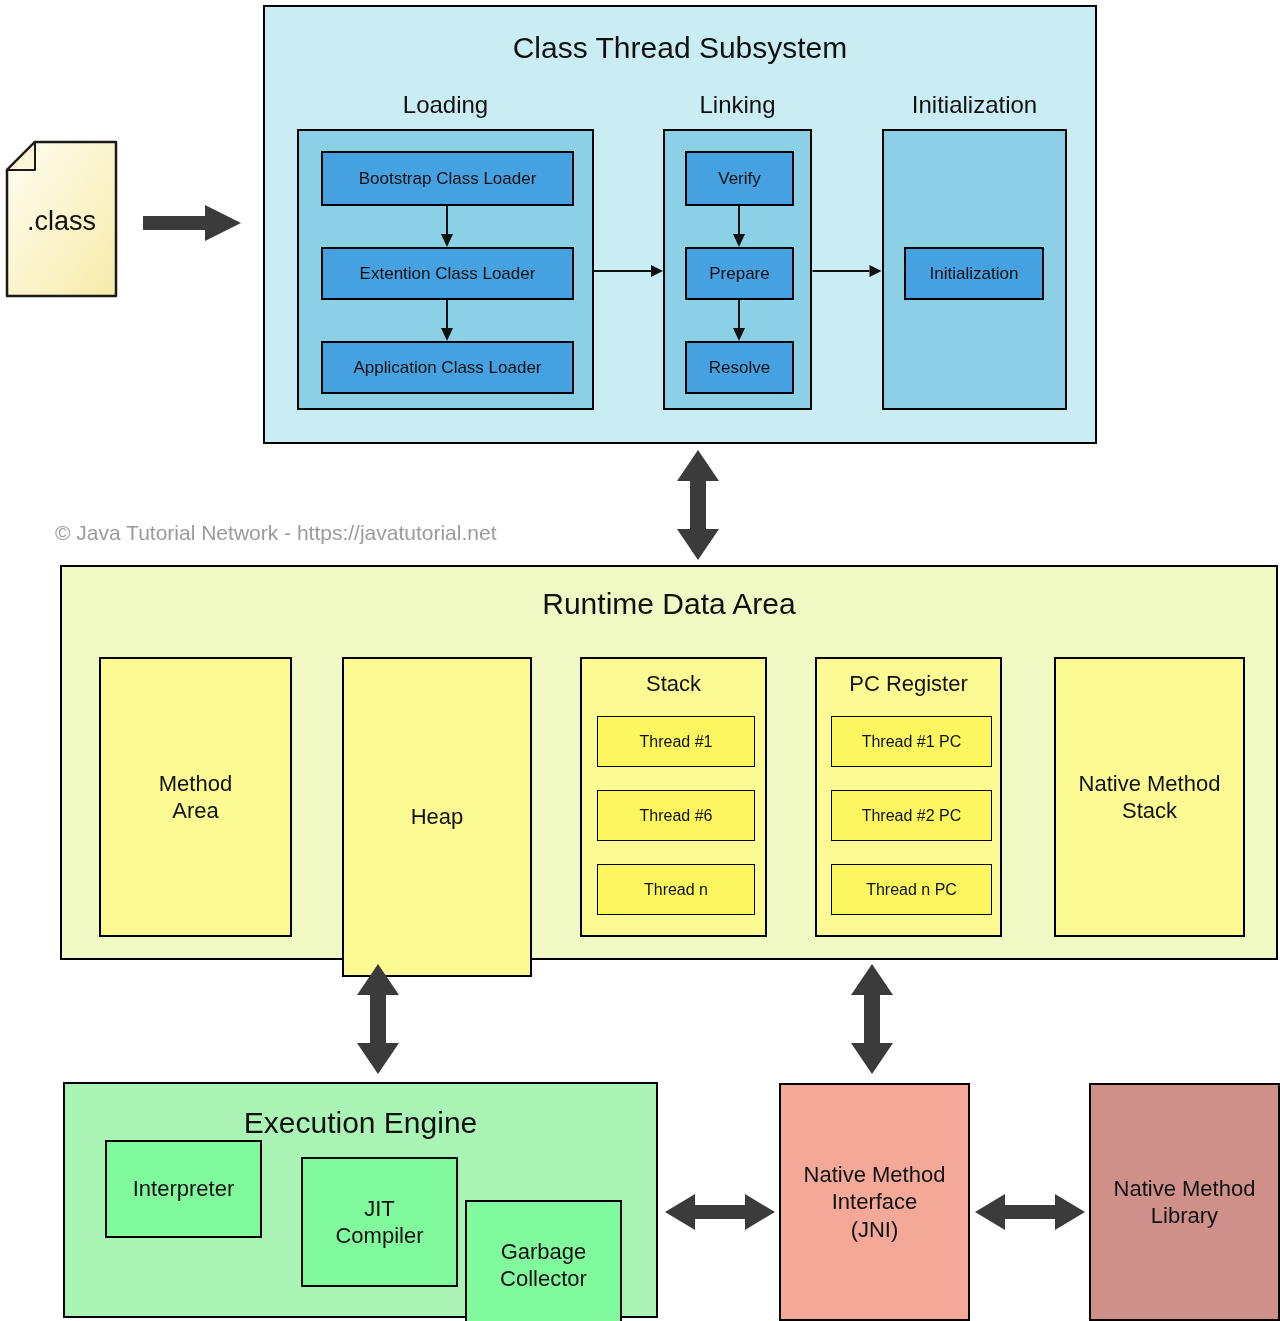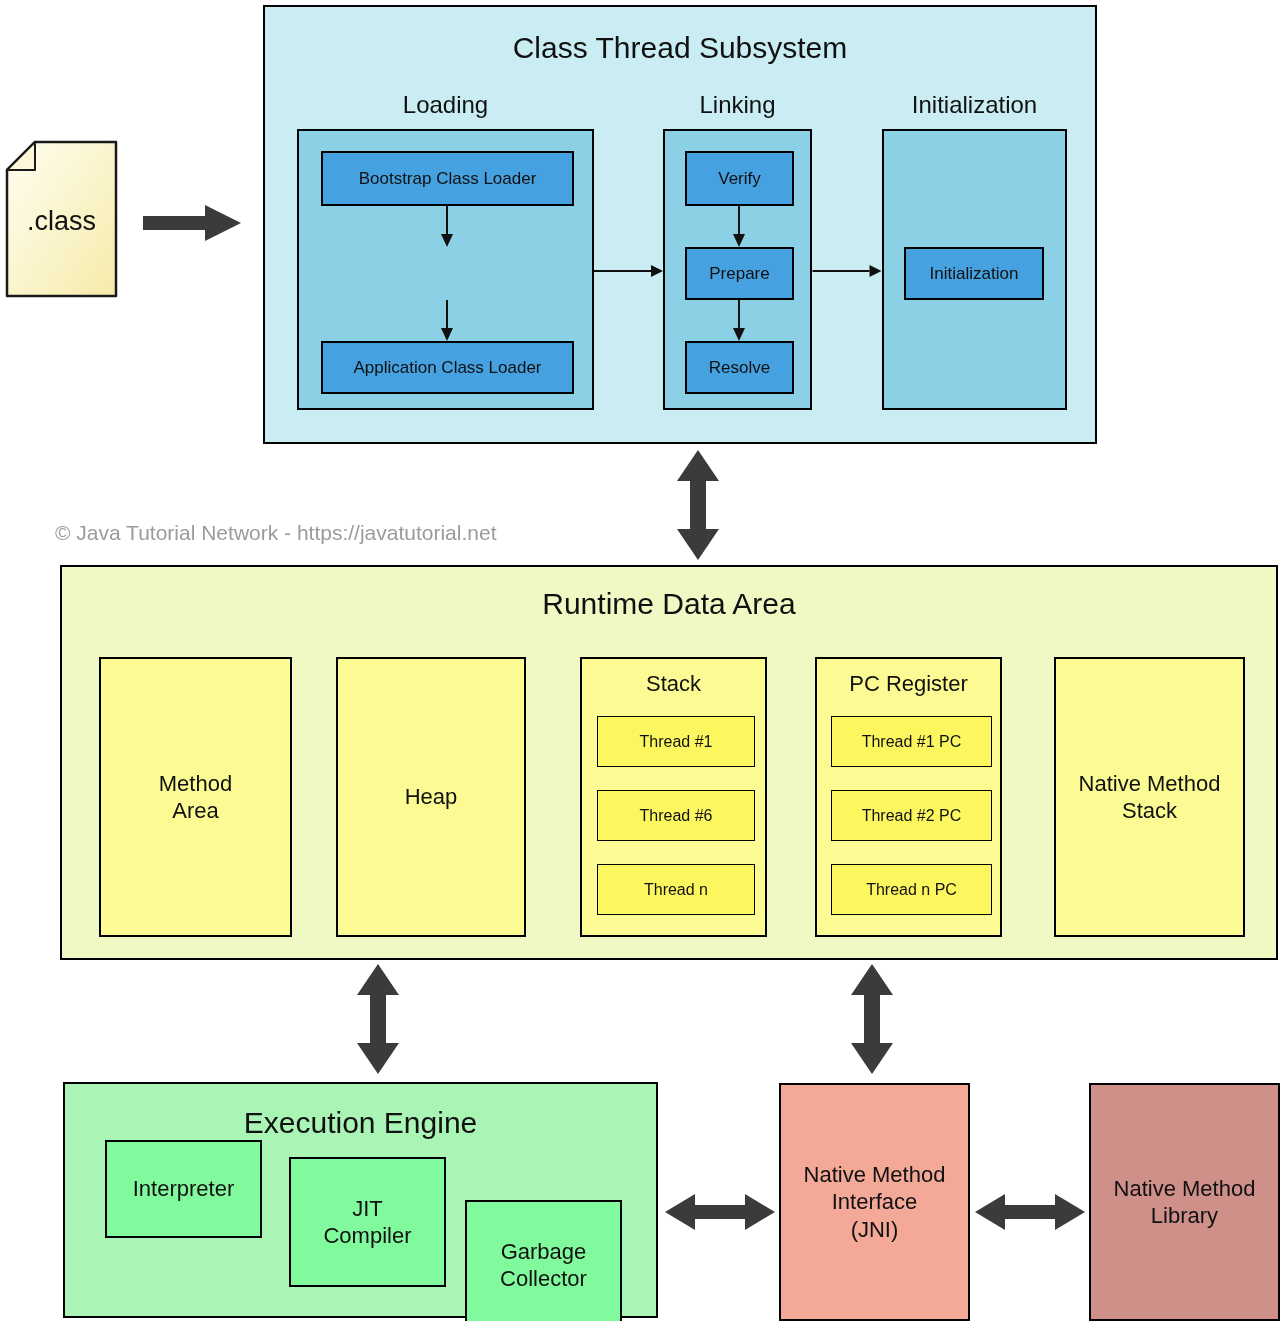--- a/index.html
+++ b/index.html
@@ -57,20 +57,23 @@
     <div class="col-header" style="left:617px; top:84px; width:185px;">Initialization</div>
 
     <div class="box loader-container" style="left:32px; top:122px; width:297px; height:281px;">
       <div class="box loader-box" style="left:22px; top:20px; width:253px; height:55px;">
         <span class="lbl">Bootstrap Class Loader</span>
       </div>
       <svg class="abs" style="left:141px; top:75px;" width="14" height="41" viewBox="0 0 14 41">
         <rect x="6" y="0" width="2" height="30" fill="#111"></rect>
           <polygon points="1,28 13,28 7,41" fill="#111"></polygon>
       </svg>
+      <div class="box loader-box" style="left:22px; top:116px; width:253px; height:53px;">
+        <span class="lbl">Extention Class Loader</span>
+      </div>
       <svg class="abs" style="left:141px; top:169px;" width="14" height="41" viewBox="0 0 14 41">
         <rect x="6" y="0" width="2" height="30" fill="#111"></rect>
           <polygon points="1,28 13,28 7,41" fill="#111"></polygon>
       </svg>
       <div class="box loader-box" style="left:22px; top:210px; width:253px; height:53px;">
         <span class="lbl">Application Class Loader</span>
       </div>
     </div>
 
     <svg class="abs" style="left:329px; top:257px;" width="69" height="14" viewBox="0 0 69 14">
@@ -135,21 +138,21 @@
   </svg>
 
   <div class="box rda-box" style="left:60px; top:565px; width:1218px; height:395px;">
     <div class="rda-title">Runtime Data Area</div>
 
     <div class="box mem-box" style="left:37px; top:90px; width:193px; height:280px;">
       <span class="lbl">Method
 Area</span>
     </div>
 
-    <div class="box mem-box" style="left:274px; top:90px; width:190px; height:280px;">
+    <div class="box mem-box" style="left:280px; top:90px; width:190px; height:320px;">
       <span class="lbl">Heap</span>
     </div>
 
     <div class="box mem-container" style="left:518px; top:90px; width:187px; height:280px;">
       <div class="mem-container-title">Stack</div>
       <div class="box thread-box" style="left:15px; top:57px; width:158px; height:51px;">
         <span class="lbl">Thread #1</span>
       </div>
       <div class="box thread-box" style="left:15px; top:131px; width:158px; height:51px;">
         <span class="lbl">Thread #6</span>
@@ -183,21 +186,21 @@
   </svg>
   <svg class="abs" style="left:850px; top:963px;" width="44" height="112" viewBox="0 0 44 110">
     <path d="M22 0 L43 31 L30 31 L30 79 L43 79 L22 110 L1 79 L14 79 L14 31 L1 31 Z" fill="var(--arrow)"></path>
   </svg>
 
   <div class="box ee-box" style="left:63px; top:1082px; width:595px; height:236px;">
     <div class="ee-title">Execution Engine</div>
     <div class="box ee-inner" style="left:40px; top:56px; width:157px; height:98px;">
       <span class="lbl">Interpreter</span>
     </div>
-    <div class="box ee-inner" style="left:224px; top:73px; width:157px; height:130px;">
+    <div class="box ee-inner" style="left:236px; top:73px; width:157px; height:130px;">
       <span class="lbl">JIT
 Compiler</span>
     </div>
     <div class="box ee-inner" style="left:400px; top:73px; width:157px; height:130px;margin-top:43px;">
       <span class="lbl">Garbage
 Collector</span>
     </div>
   </div>
 
   <svg class="abs" style="left:665px; top:1193px;" width="110" height="38" viewBox="0 0 110 38">

